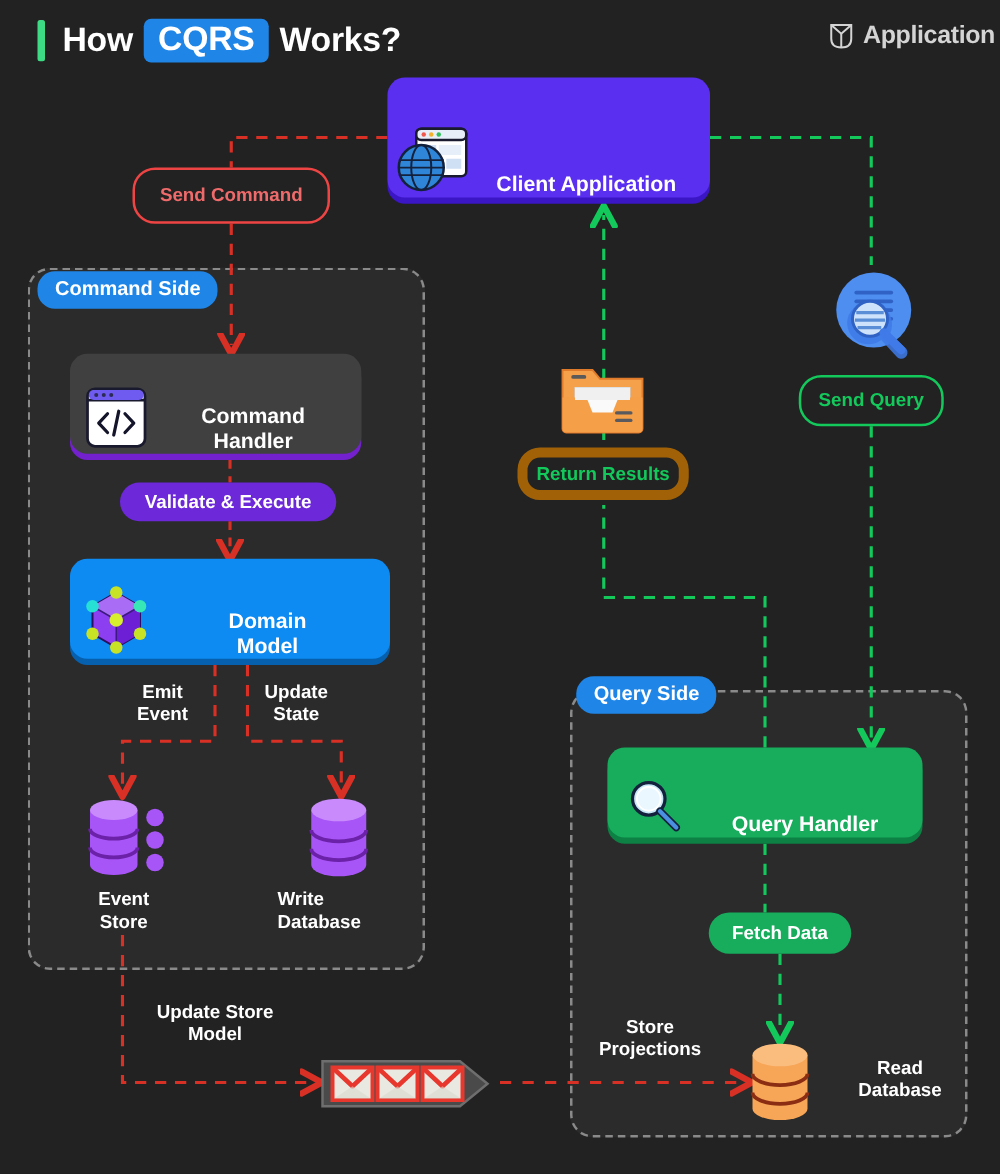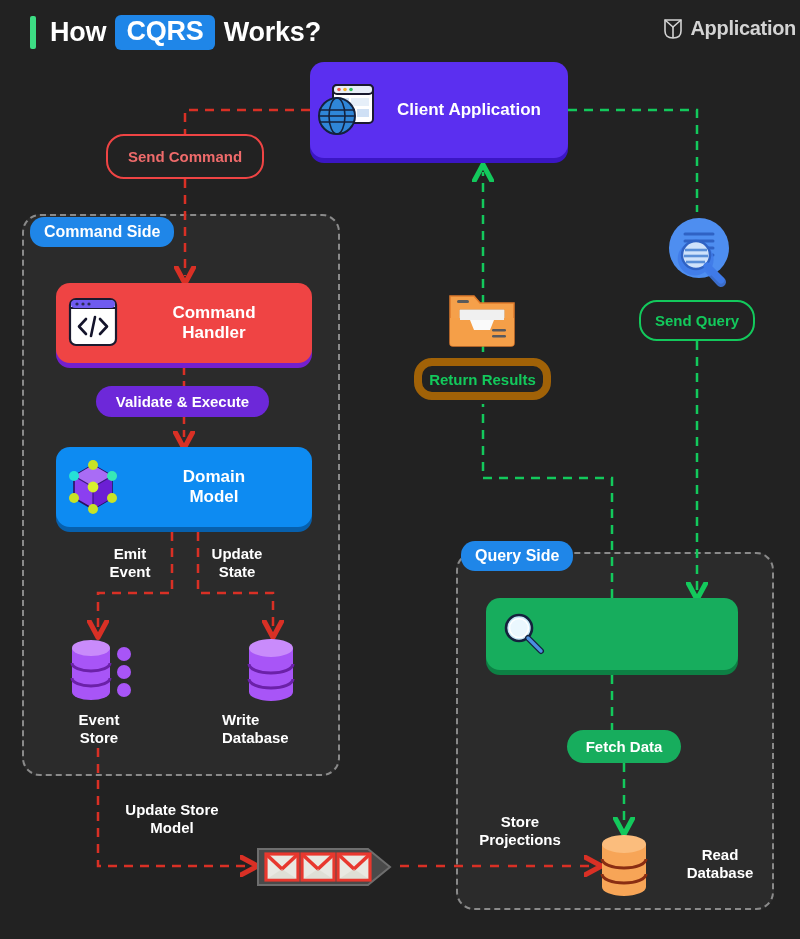--- a/index.html
+++ b/index.html
@@ -24,27 +24,27 @@
   .panel{border:2px dashed #8a8a8a;border-radius:18px;background:#2b2b2b;}
   #panel-command{left:22px;top:214px;width:318px;height:562px;}
   #panel-query{left:456px;top:552px;width:318px;height:358px;}
   .panel-tag{border-radius:14px;background:#1f86e8;color:#fff;font-weight:bold;
              font-size:16px;display:flex;align-items:center;justify-content:center;
              padding:0 14px;height:30px;white-space:nowrap;}
   #tag-command{left:30px;top:217px;}
   #tag-query{left:461px;top:541px;text-align:right;}
 
   
-  .node{border-radius:14px;display:flex;align-items:center;color:#fff;font-weight:bold;}
+  .node{border-radius:14px;display:flex;align-items:flex-end;color:#fff;font-weight:bold;}
   .node .lbl{font-size:17px;line-height:1.18;text-align:center;flex:1;padding-right:14px;white-space:pre-line;}
   .node .ico{width:74px;min-width:74px;display:flex;align-items:center;justify-content:center;}
 
   #node-client{left:310px;top:62px;width:258px;height:96px;background:#5b2ff0;box-shadow:0 5px 0 #3b16c4;}
   #node-client .lbl{font-size:17px;}
-  #node-cmdhandler{left:56px;top:283px;width:256px;height:80px;background:#ef4444;box-shadow:0 5px 0 #7320cf;}
+  #node-cmdhandler{left:56px;top:283px;width:233px;height:80px;background:#404040;box-shadow:0 5px 0 #7320cf;}
   #node-domain{left:56px;top:447px;width:256px;height:80px;background:#0d8bf2;box-shadow:0 5px 0 #0760ad;}
   #node-queryhandler{left:486px;top:598px;width:252px;height:72px;background:#17ad5d;box-shadow:0 5px 0 #0d8044;}
   #node-queryhandler .lbl{padding-right:10px;}
 
   
   .pill{border-radius:999px;display:flex;align-items:center;justify-content:center;
         font-weight:bold;font-size:15px;color:#fff;white-space:nowrap;padding:0 18px;}
   #pill-validate{left:96px;top:386px;width:173px;height:31px;background:#6d28d9;}
   #pill-fetch{left:567px;top:730px;width:114px;height:33px;background:#17ad5d;}
 
@@ -202,20 +202,21 @@
 
   <div id="node-queryhandler" class="abs node">
     <span class="ico">
       <svg width="50" height="50" viewBox="0 0 50 50">
         <circle cx="21" cy="19" r="13" fill="#c9e8f7" stroke="#14213d" stroke-width="2.6"></circle>
         <circle cx="21" cy="19" r="9.5" fill="#eaf7fe" stroke="#ffffff" stroke-width="1.6"></circle>
         <path d="M30,29 L43,42" stroke="#14213d" stroke-width="6" stroke-linecap="round"></path>
         <path d="M30,29 L43,42" stroke="#4a8fe0" stroke-width="3.4" stroke-linecap="round"></path>
       </svg>
     </span>
+    <span class="lbl">Query Handler</span>
   </div>
 
   <div id="pill-validate" class="abs pill">Validate &amp; Execute</div>
   <div id="pill-fetch" class="abs pill">Fetch Data</div>
 
   <div id="box-sendcommand" class="abs obox">Send Command</div>
   <div id="box-returnresults" class="abs obox">Return Results</div>
   <div id="box-sendquery" class="abs obox">Send Query</div>
 
   <div id="icon-folder" class="abs iconbox">

